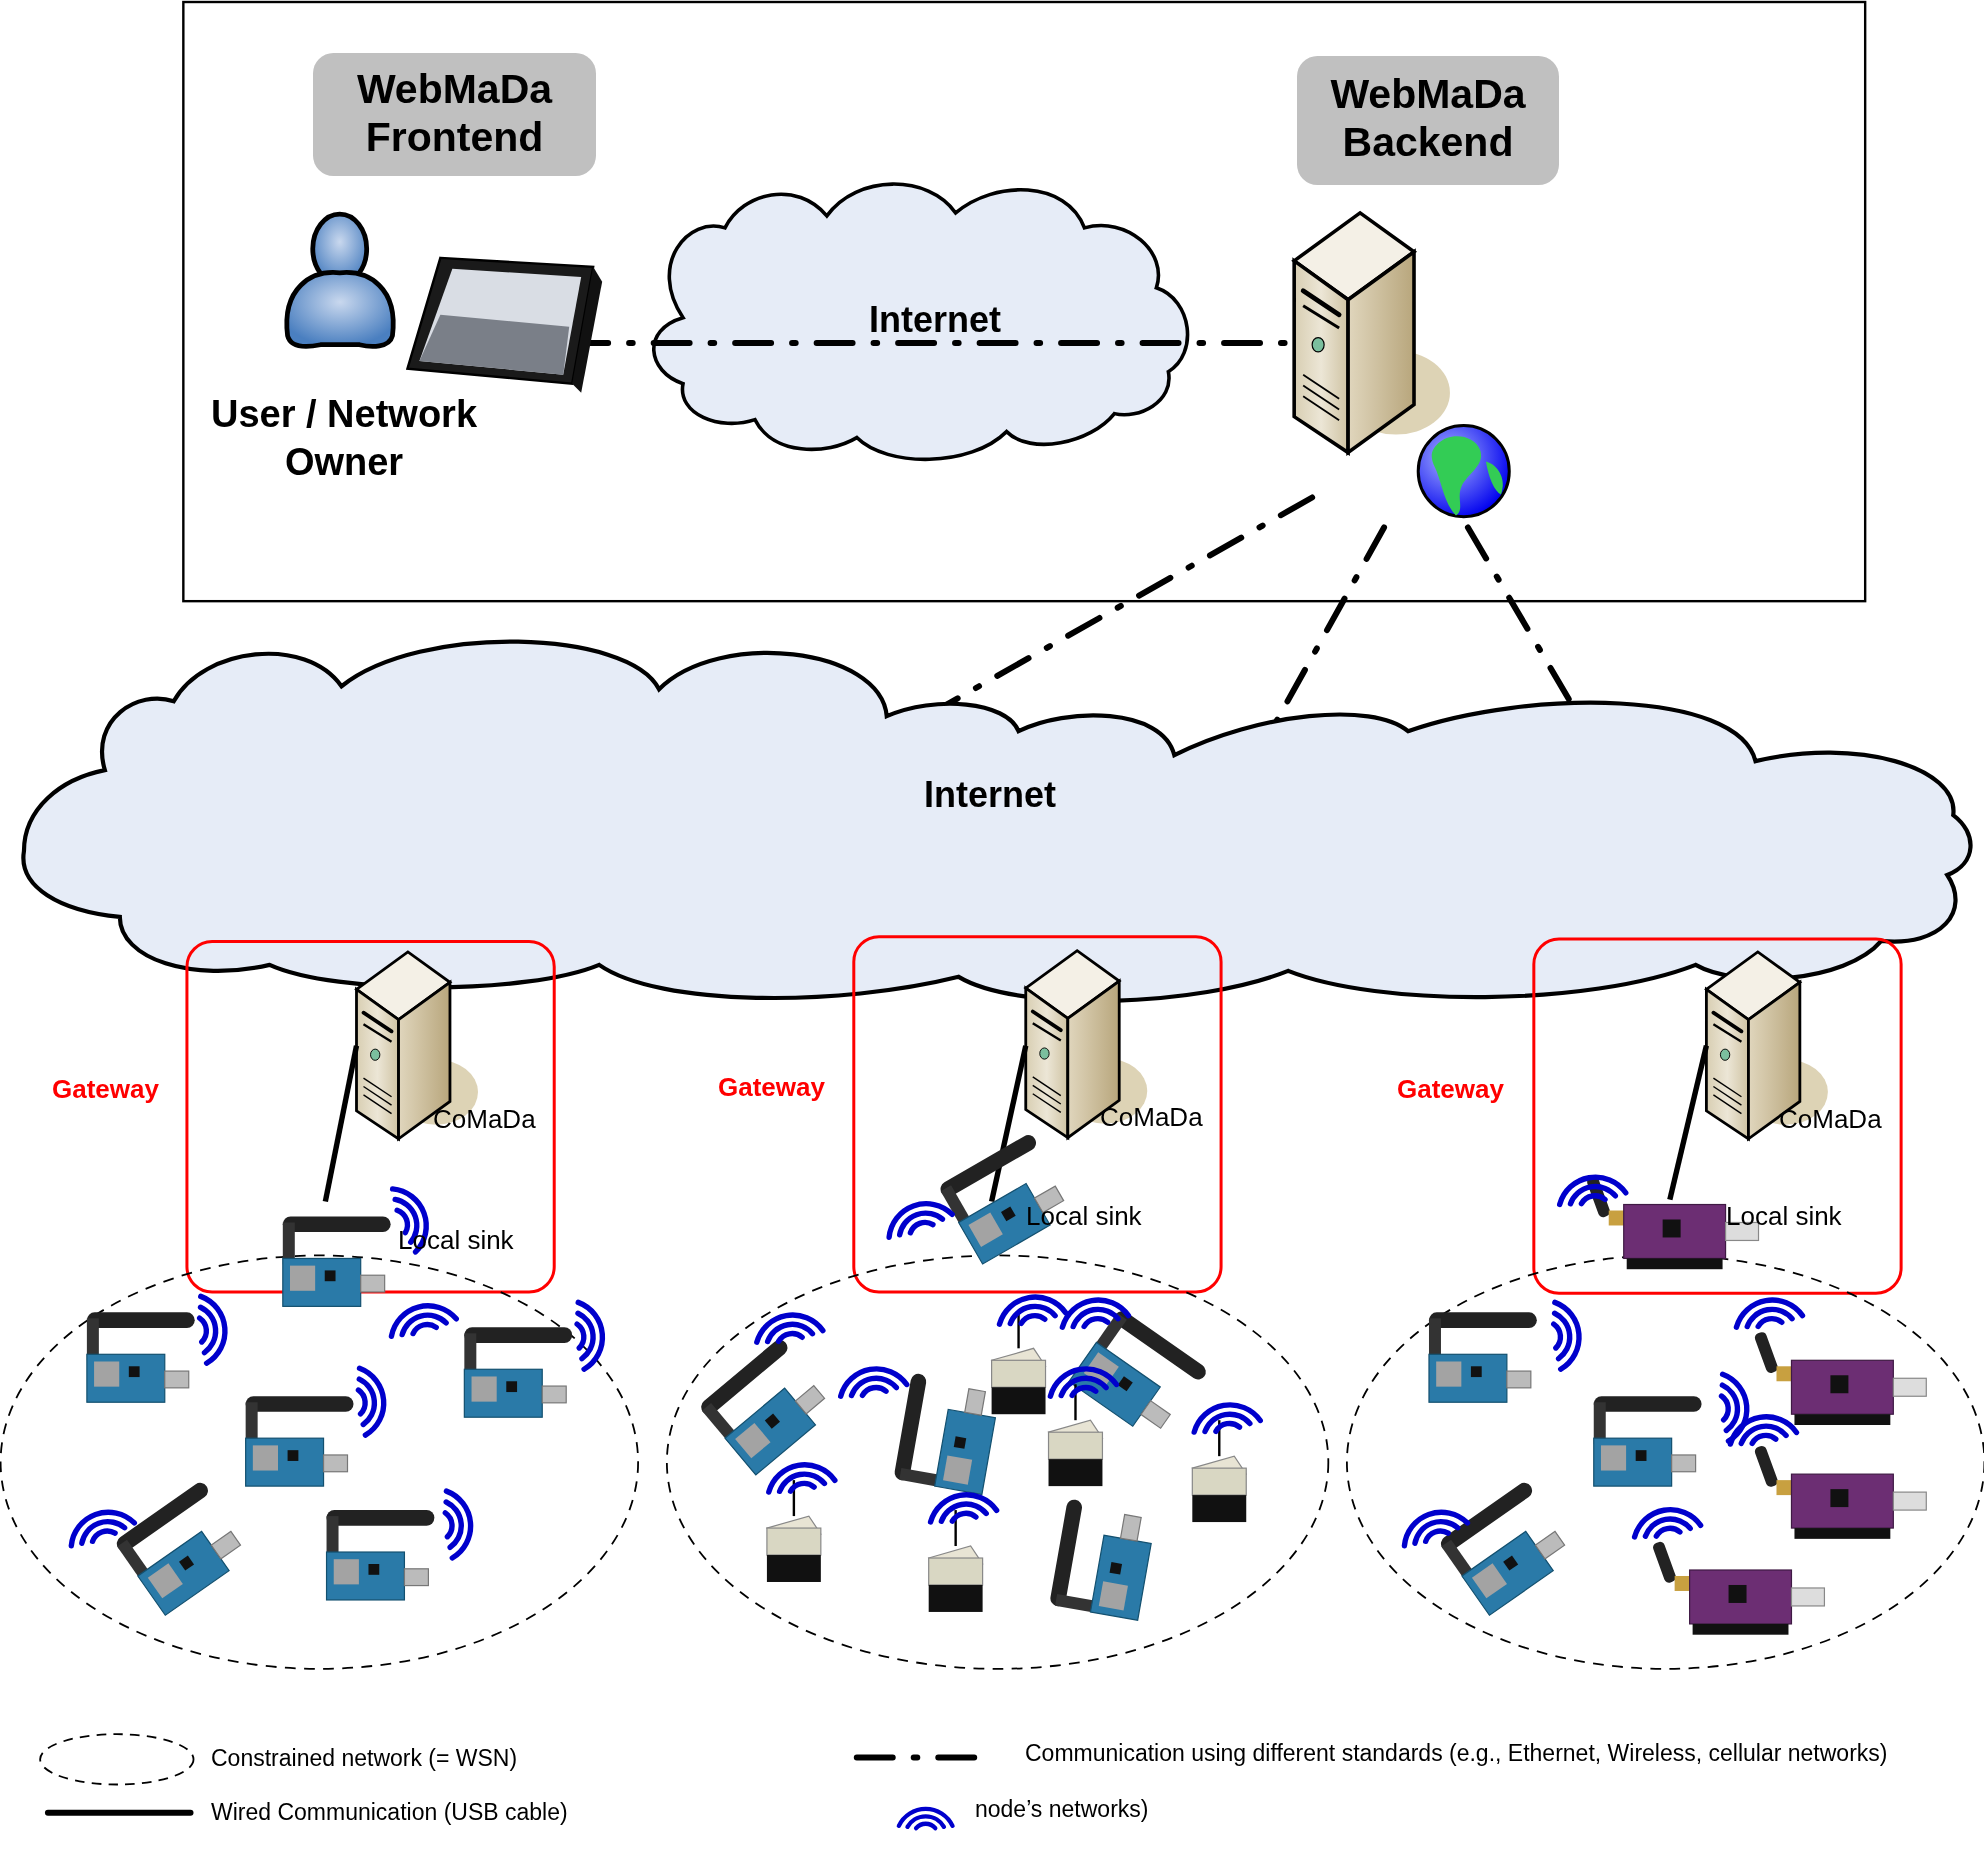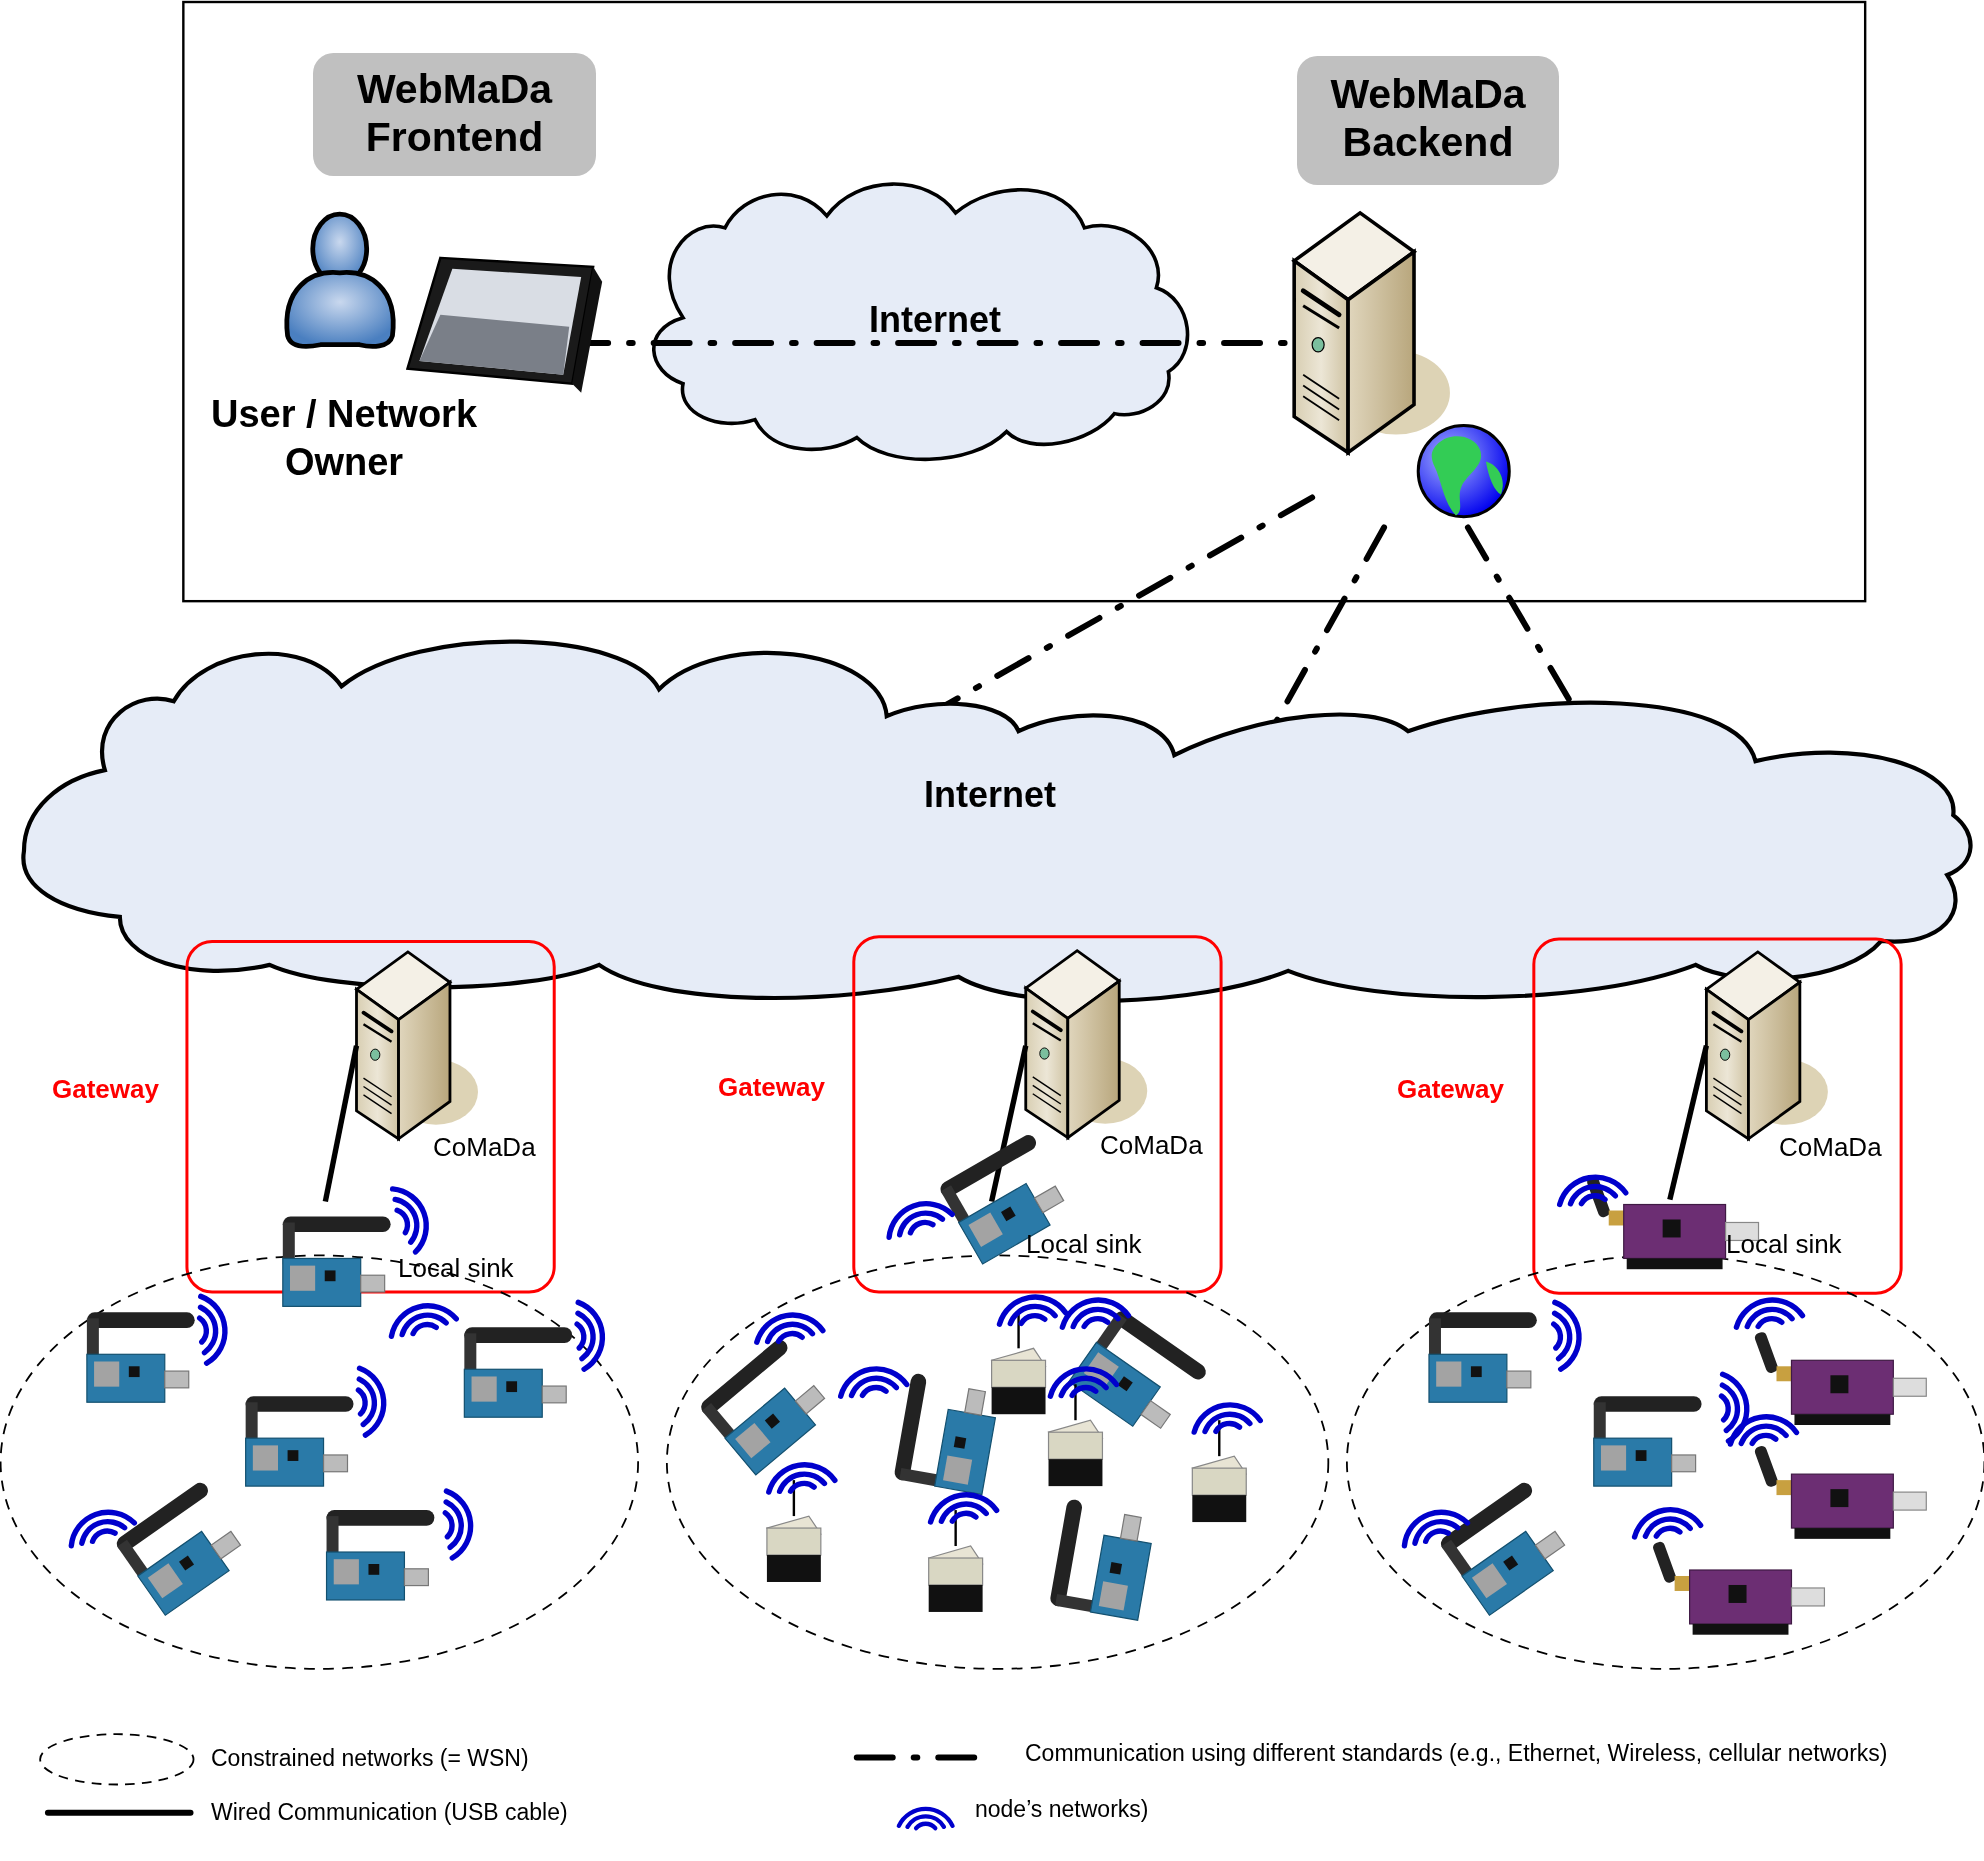--- a/index.html
+++ b/index.html
@@ -4,21 +4,21 @@
 <style>
   html, body { margin:0; padding:0; background:#ffffff; }
   body { width:1985px; height:1862px; position:relative; overflow:hidden;
          font-family:"Liberation Sans", sans-serif; }
   svg#diagram { position:absolute; left:0; top:0; }
   .lbl { position:absolute; color:#000; white-space:nowrap; }
   .bold { font-weight:bold;margin-top:28px; }
   .pill { position:absolute; background:#c0c0c0; border-radius:20.4px; text-align:center;
           font-weight:bold; font-size:41px; line-height:48px; color:#000;margin-left:16px; }
   .gw-label { position:absolute; color:#ff0000; font-weight:bold; font-size:26px;text-align:right; }
-  .plain { font-size:26px;margin-top:28px; }
+  .plain { font-size:26px; }
   .legend-text { position:absolute; font-size:23px; color:#000; white-space:nowrap; }
 </style>
 </head>
 <body>
 
 <svg id="diagram" width="1985" height="1862" viewBox="0 0 3313 3107" xmlns="http://www.w3.org/2000/svg">
   <defs>
     <linearGradient id="srvFront" x1="0" x2="1" y1="0" y2="0">
       <stop offset="0" stop-color="#d8ceb2"></stop>
         <stop offset="0.5" stop-color="#ece6d6"></stop>
@@ -256,19 +256,19 @@
 <div class="gw-label" style="left:1397px;top:1074px;">Gateway</div>
 
 <div class="lbl plain" style="left:433px;top:1104px;">CoMaDa</div>
 <div class="lbl plain" style="left:1100px;top:1102px;">CoMaDa</div>
 <div class="lbl plain" style="left:1779px;top:1104px;">CoMaDa</div>
 
 <div class="lbl plain" style="left:398px;top:1225px;">Local sink</div>
 <div class="lbl plain" style="left:1026px;top:1201px;">Local sink</div>
 <div class="lbl plain" style="left:1726px;top:1201px;">Local sink</div>
 
-<div class="legend-text" style="left:211px;top:1745px;">Constrained networks (= WSN)</div>
+<div class="legend-text" style="left:211px;top:1745px;">Constrained network (= WSN)</div>
 <div class="legend-text" style="left:211px;top:1799px;">Wired Communication (USB cable)</div>
 <div class="legend-text" style="left:1025px;top:1740px;">Communication using different standards (e.g., Ethernet, Wireless, cellular networks)</div>
 <div class="legend-text" style="left:975px;top:1794px;line-height:30px;">
   <div>node’s networks)</div>
 </div>
 
 
 </body></html>

